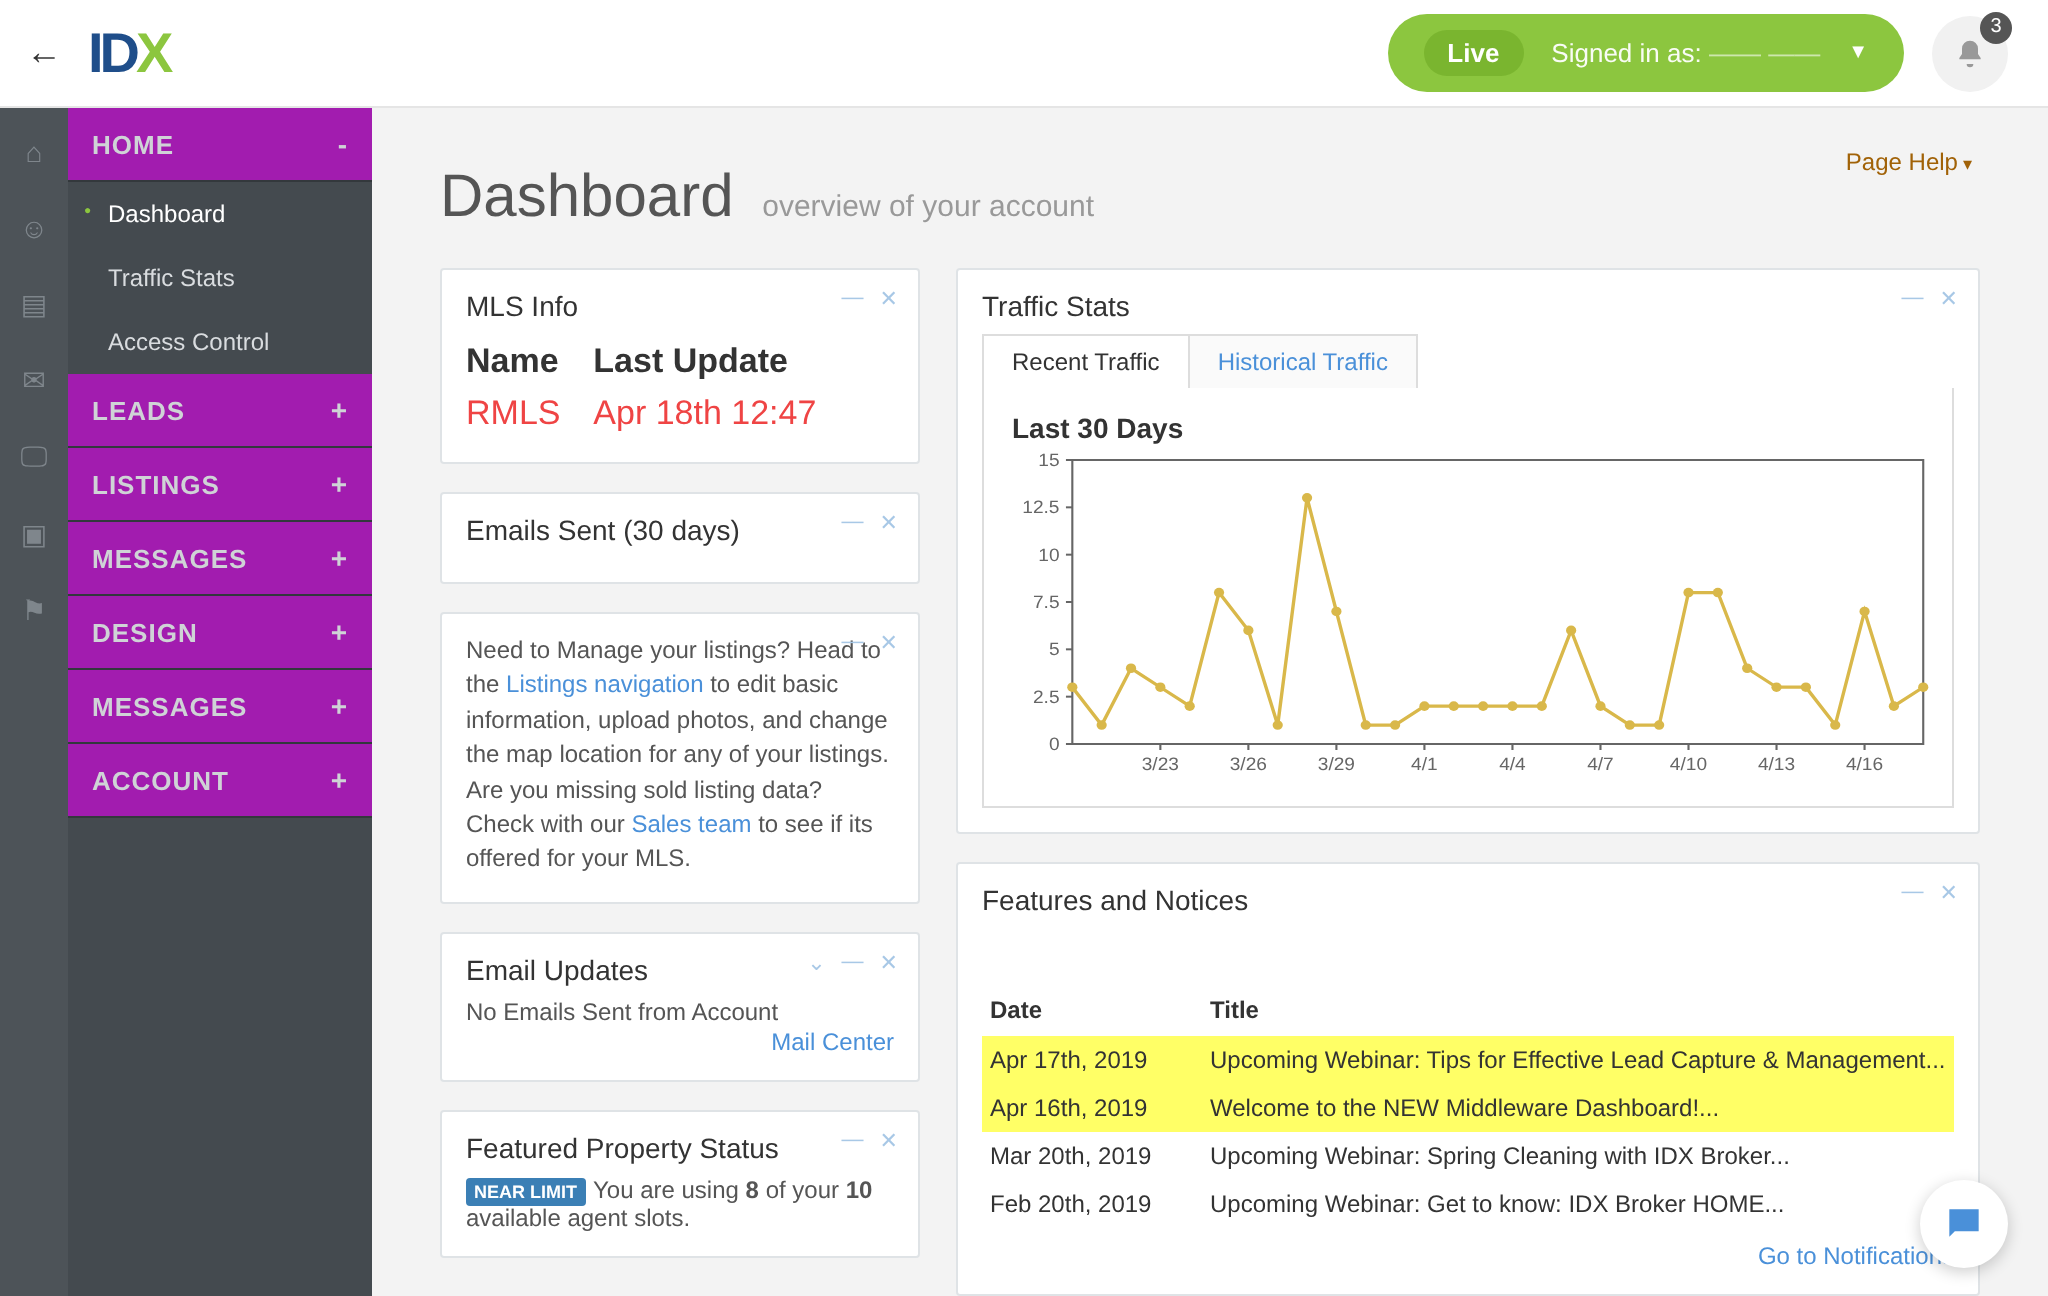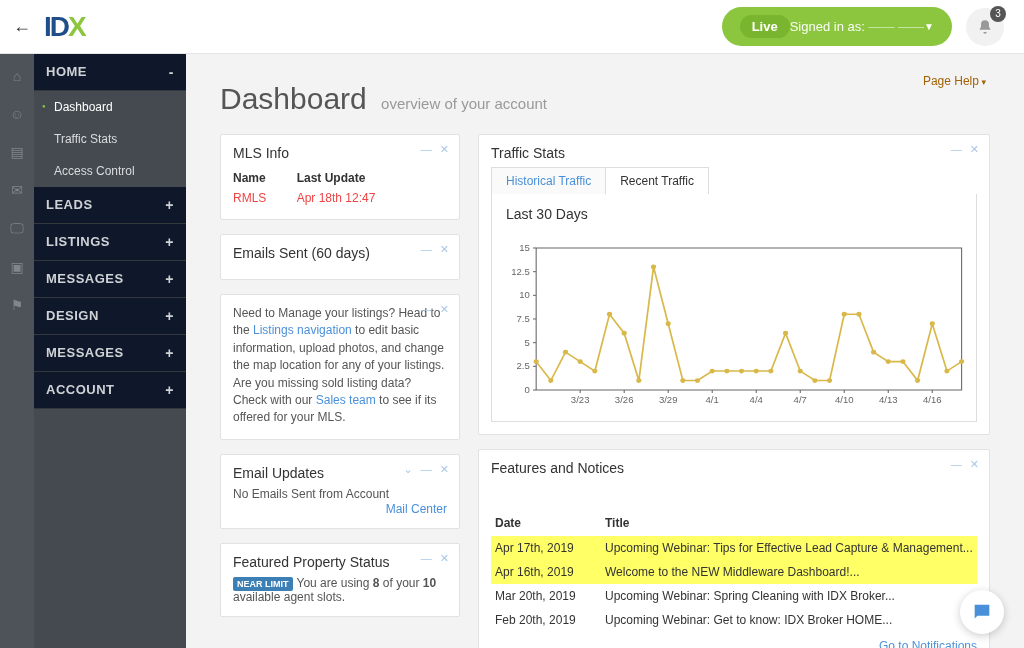--- a/index.html
+++ b/index.html
@@ -2,66 +2,66 @@
 <html><head>
 <meta charset="utf-8">
 <style>
   * { box-sizing: border-box; }
   body { margin:0; font-family:"Helvetica Neue",Arial,sans-serif; font-size:13px; color:#333; background:#fff;}
   .topbar { display:flex; align-items:center; height:54px; border-bottom:1px solid #e5e5e5; padding:0 20px 0 10px; position:relative;}
   .back-arrow { width:24px; text-align:center; font-size:18px; color:#333; margin-right:10px; cursor:pointer;}
   .logo { font-weight:900; font-size:28px; letter-spacing:-2px; display:flex; align-items:center;}
   .logo .i { color:#1f4e8a;} .logo .d { color:#1f4e8a;} .logo .x { color:#8cc63f;}
   .top-right { margin-left:auto; display:flex; align-items:center; gap:14px;}
-  .pill { background:#8cc63f; color:#fff; border-radius:20px; padding:8px 18px; display:flex; align-items:center; font-size:13px;}
+  .pill { background:#8cc63f; color:#fff; border-radius:20px; padding:8px 18px; display:flex; align-items:center; gap:14px; font-size:13px;}
   .pill .live { background:#7ab52f; padding:4px 12px; border-radius:14px; font-weight:600;}
   .pill .signed {opacity:.95;}
   .pill .caret { font-size:10px;}
   .bell-wrap { position:relative; width:38px; height:38px; border-radius:50%; background:#f1f1f1; display:flex; align-items:center; justify-content:center; cursor:pointer;}
   .bell-wrap svg { fill:#999; width:16px; height:16px;}
   .bell-badge { position:absolute; top:-2px; right:-2px; background:#555; color:#fff; font-size:10px; width:16px; height:16px; border-radius:50%; display:flex; align-items:center; justify-content:center;}
   .shell { display:flex; height:594px;}
   .iconbar { width:34px; background:#4d5358; display:flex; flex-direction:column; align-items:center; padding-top:14px; gap:22px;}
   .iconbar div { color:#7f868c; font-size:14px; cursor:pointer;}
   .sidebar { width:152px; background:#444a4f; color:#cfd3d6;}
-  .side-head { background:#0f172a; padding:10px 12px; font-size:13px; font-weight:600; letter-spacing:.5px; display:flex; justify-content:space-between; cursor:pointer; border-bottom:1px solid #33383c;}
+  .side-head { background:#a21caf; padding:10px 12px; font-size:13px; font-weight:600; letter-spacing:.5px; display:flex; justify-content:space-between; align-items:center; cursor:pointer; border-bottom:1px solid #33383c;}
   .side-head .tog { font-size:14px; color:#cfd3d6;}
   .side-sub { padding:9px 12px 9px 20px; font-size:12px; color:#d9dcdf; cursor:pointer;}
   .side-sub.active { position:relative; color:#fff;}
   .side-sub.active::before { content:"●"; color:#8cc63f; position:absolute; left:8px; font-size:6px; top:12px;}
   .content { flex:1; background:#f3f3f3; overflow:auto; position:relative;}
   .content-inner { padding:28px 34px 10px 34px;}
   .page-help { position:absolute; right:38px; top:20px; color:#a16207; font-size:12px; cursor:pointer;}
   .page-help::after{content:" ▾"; font-size:9px;}
   h1.dash { font-size:30px; font-weight:400; color:#555; margin:0 0 18px 0;}
   h1.dash .sub { font-size:15px; color:#999; font-weight:400; margin-left:6px;}
   .cols { display:flex; gap:18px;}
   .col { display:flex; flex-direction:column; gap:14px;}
   .col.left { width:240px;}
   .col.right { flex:1;}
   .card { background:#fff; border:1px solid #dfe3e6; border-radius:2px; padding:10px 12px 12px 12px; position:relative;}
   .card-title { font-weight:400; font-size:14px; color:#333; margin-bottom:6px;}
   .card-ctrls { position:absolute; right:10px; top:8px; color:#a8c8e6; font-size:11px; display:flex; gap:8px;}
   .card-ctrls span{cursor:pointer;}
-  table.mini { width:100%; font-size:12px; border-collapse:collapse;}
+  table.mini { width:100%; font-size:17px; border-collapse:collapse;}
   table.mini th { text-align:left; font-weight:700; padding:4px 0; color:#333;}
   table.mini td { padding:2px 0; color:#ef4444;}
   .tips { font-size:12px; color:#555; line-height:1.45;}
   .tips a { color:#4a90d9; text-decoration:none;}
   .muted12 { font-size:12px; color:#555;}
   .right-link { text-align:right; }
   .right-link a{ color:#4a90d9; font-size:12px; text-decoration:none; cursor:pointer;}
   .badge-near { background:#3b7fb5; color:#fff; font-size:9px; font-weight:700; padding:2px 4px; border-radius:2px; margin-right:4px;}
   .tabs { display:flex; border:1px solid #ddd; border-bottom:none; width:fit-content; margin-top:6px;}
   .tab { padding:6px 14px; font-size:12px; border-right:1px solid #ddd; cursor:pointer;}
   .tab:last-child{border-right:none;}
   .tab.active { background:#fff; color:#333;}
   .tab.inactive { color:#4a90d9; background:#fafafa;}
   .chart-wrap { border:1px solid #ddd; border-top:none; padding:10px 8px 6px 8px;}
-  .chart-title { font-weight:400; font-size:14px; margin:2px 0 20px 6px;}
+  .chart-title { font-weight:700; font-size:14px; margin:2px 0 2px 6px;}
   .notices table { width:100%; border-collapse:collapse; font-size:12px;margin-top:34px;}
   .notices th { text-align:left; padding:6px 4px; font-weight:700;}
   .notices td { padding:5px 4px;}
   .notices tr.hl td { background:#ffff66;}
   .chat-fab { position:absolute; right:20px; bottom:14px; width:44px; height:44px; border-radius:50%; background:#fff; box-shadow:0 2px 8px rgba(0,0,0,.2); display:flex; align-items:center; justify-content:center; cursor:pointer;}
   .chat-fab svg{ fill:#4a90d9; width:22px; height:22px;}
   svg.chart { width:100%; height:170px;}
 </style>
 </head>
 <body>
@@ -165,21 +165,21 @@
                   </tr>
             </tbody>
               </table>
           </div>
 
           <div class="card">
             <div class="card-ctrls">
                 <span>—</span>
                 <span>✕</span>
               </div>
-            <div class="card-title">Emails Sent (60 days)</div>
+            <div class="card-title">Emails Sent (30 days)</div>
           </div>
 
           <div class="card">
             <div class="card-ctrls">
                 <span>—</span>
                 <span>✕</span>
               </div>
             <div class="tips">
               <span>Need to Manage your listings? Head to the </span><a>Listings navigation</a><span> to edit basic information, upload photos, and change the map location for any of your listings. Are you missing sold listing data? Check with our </span><a>Sales team</a><span> to see if its offered for your MLS.</span>
             </div>
@@ -210,22 +210,22 @@
         </div>
 
         <div class="col right">
           <div class="card">
             <div class="card-ctrls">
                 <span>—</span>
                 <span>✕</span>
               </div>
             <div class="card-title">Traffic Stats</div>
             <div class="tabs">
+              <div class="tab active">Recent Traffic</div>
               <div class="tab inactive">Historical Traffic</div>
-              <div class="tab active">Recent Traffic</div>
             </div>
             <div class="chart-wrap">
               <div class="chart-title">Last 30 Days</div>
               <svg class="chart" id="chart" viewBox="0 0 440 170" preserveAspectRatio="none">
                   <rect x="34" y="6" width="400" height="142" fill="none" stroke="#666"></rect>
                   <line x1="31" y1="148" x2="34" y2="148" stroke="#666"></line>
                   <text x="28" y="151" text-anchor="end" font-size="9" fill="#666">0</text>
                   <line x1="31" y1="124.33333333333334" x2="34" y2="124.33333333333334" stroke="#666"></line>
                   <text x="28" y="127.33333333333334" text-anchor="end" font-size="9" fill="#666">2.5</text>
                   <line x1="31" y1="100.66666666666667" x2="34" y2="100.66666666666667" stroke="#666"></line>

